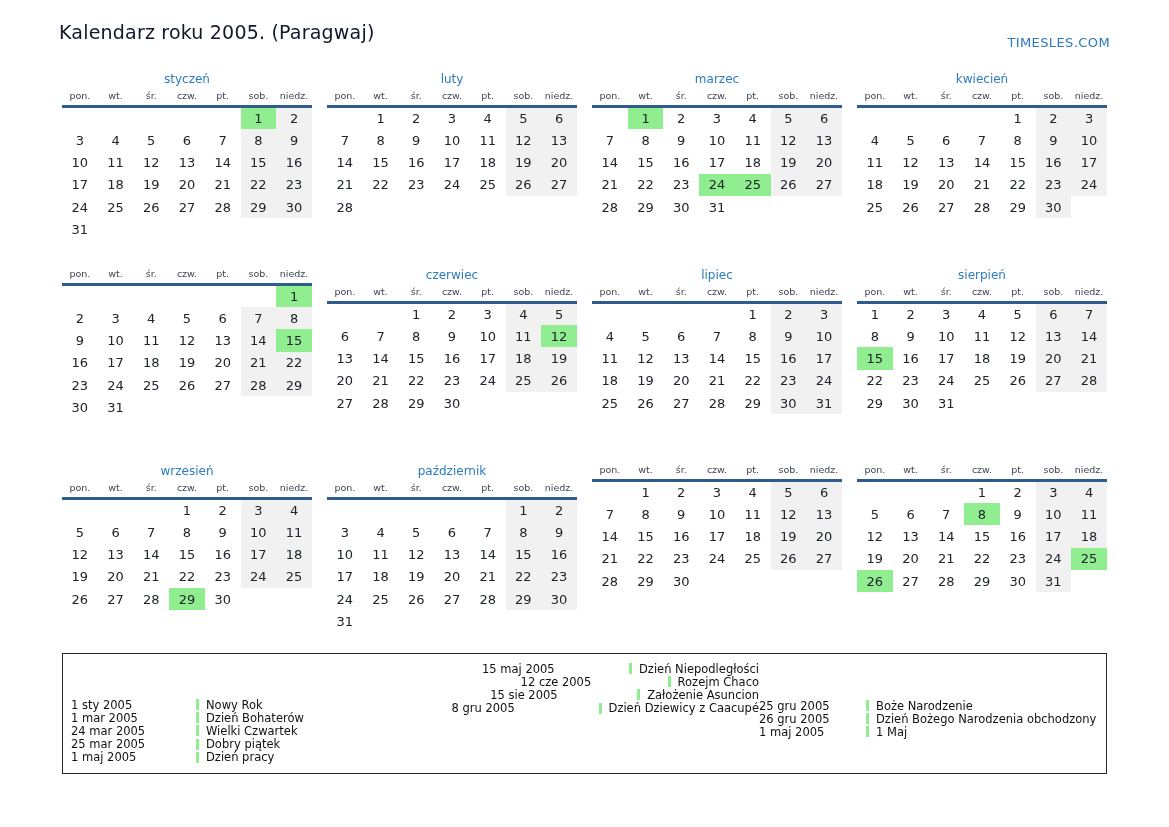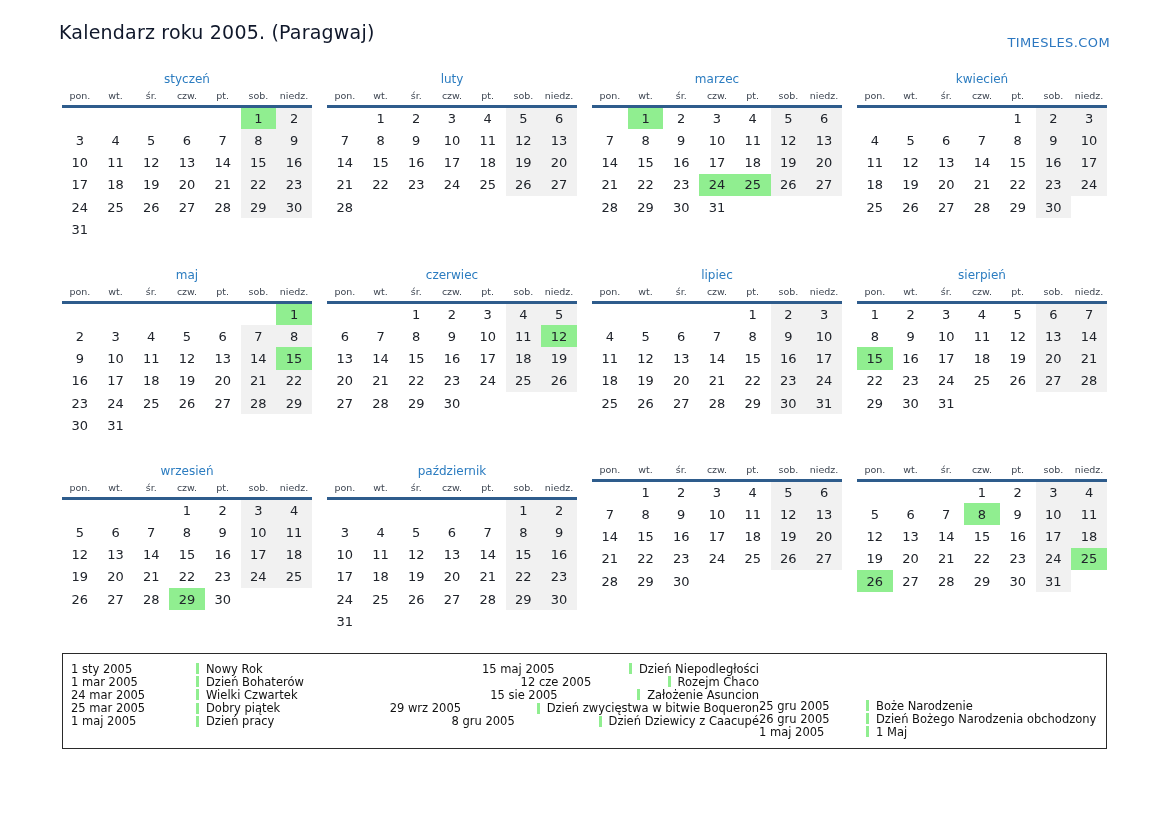--- a/index.html
+++ b/index.html
@@ -44,21 +44,21 @@
   td.weekend { background: var(--weekend-gray, #f1f1f1); }
   td.holiday { background: var(--holiday-green, #90ee90); }
   .legend-box {
     margin: 10px 62px 0 62px;
     border: 1.5px solid #2a2a2a;
     padding: 8px 8px 9px 8px;
     display: flex;
     min-height: 77px;
   }
   .legend-col { display: flex; flex-direction: column; }
-  .legend-col-0 { width: 275px; }
+  .legend-col-0 { width: 275px; margin-top: 36px; }
   .legend-col-1 { width: 413px; align-items: flex-end; }
   .legend-col-2 { flex: 1; margin-top: 37px; }
   .legend-item { display: flex; align-items: center; height: 13.2px; font-size: 11.5px; color: #111; }
   .legend-date { flex: 0 0 auto; }
   .legend-col-0 .legend-date { width: 125px; }
   .legend-col-1 .legend-date { width: 147px; }
   .legend-col-2 .legend-date { width: 107px; }
   .legend-marker {
     width: 3px; height: 11px;
     background: var(--holiday-green, #90ee90);
@@ -330,21 +330,20 @@
             <td>27</td>
             <td>28</td>
             <td>29</td>
             <td class="weekend">30</td>
             <td></td>
           </tr>
         </tbody>
       </table>
     </div>
     <div class="month">
-      <div class="month-title">maj</div>
       <table class="cal">
         <thead>
           <tr>
             <th>pon.</th>
             <th>wt.</th>
             <th>śr.</th>
             <th>czw.</th>
             <th>pt.</th>
             <th>sob.</th>
             <th>niedz.</th>
@@ -896,25 +895,20 @@
         <span class="legend-date">12 cze 2005</span>
         <span class="legend-marker"></span>
         <span class="legend-name">Rozejm Chaco</span>
       </div>
       <div class="legend-item">
         <span class="legend-date">15 sie 2005</span>
         <span class="legend-marker"></span>
         <span class="legend-name">Założenie Asuncion</span>
       </div>
       <div class="legend-item">
-        <span class="legend-date">29 wrz 2005</span>
-        <span class="legend-marker"></span>
-        <span class="legend-name">Dzień zwycięstwa w bitwie Boqueron</span>
-      </div>
-      <div class="legend-item">
         <span class="legend-date">8 gru 2005</span>
         <span class="legend-marker"></span>
         <span class="legend-name">Dzień Dziewicy z Caacupé</span>
       </div>
     </div>
     <div class="legend-col legend-col-2">
       <div class="legend-item">
         <span class="legend-date">25 gru 2005</span>
         <span class="legend-marker"></span>
         <span class="legend-name">Boże Narodzenie</span>

